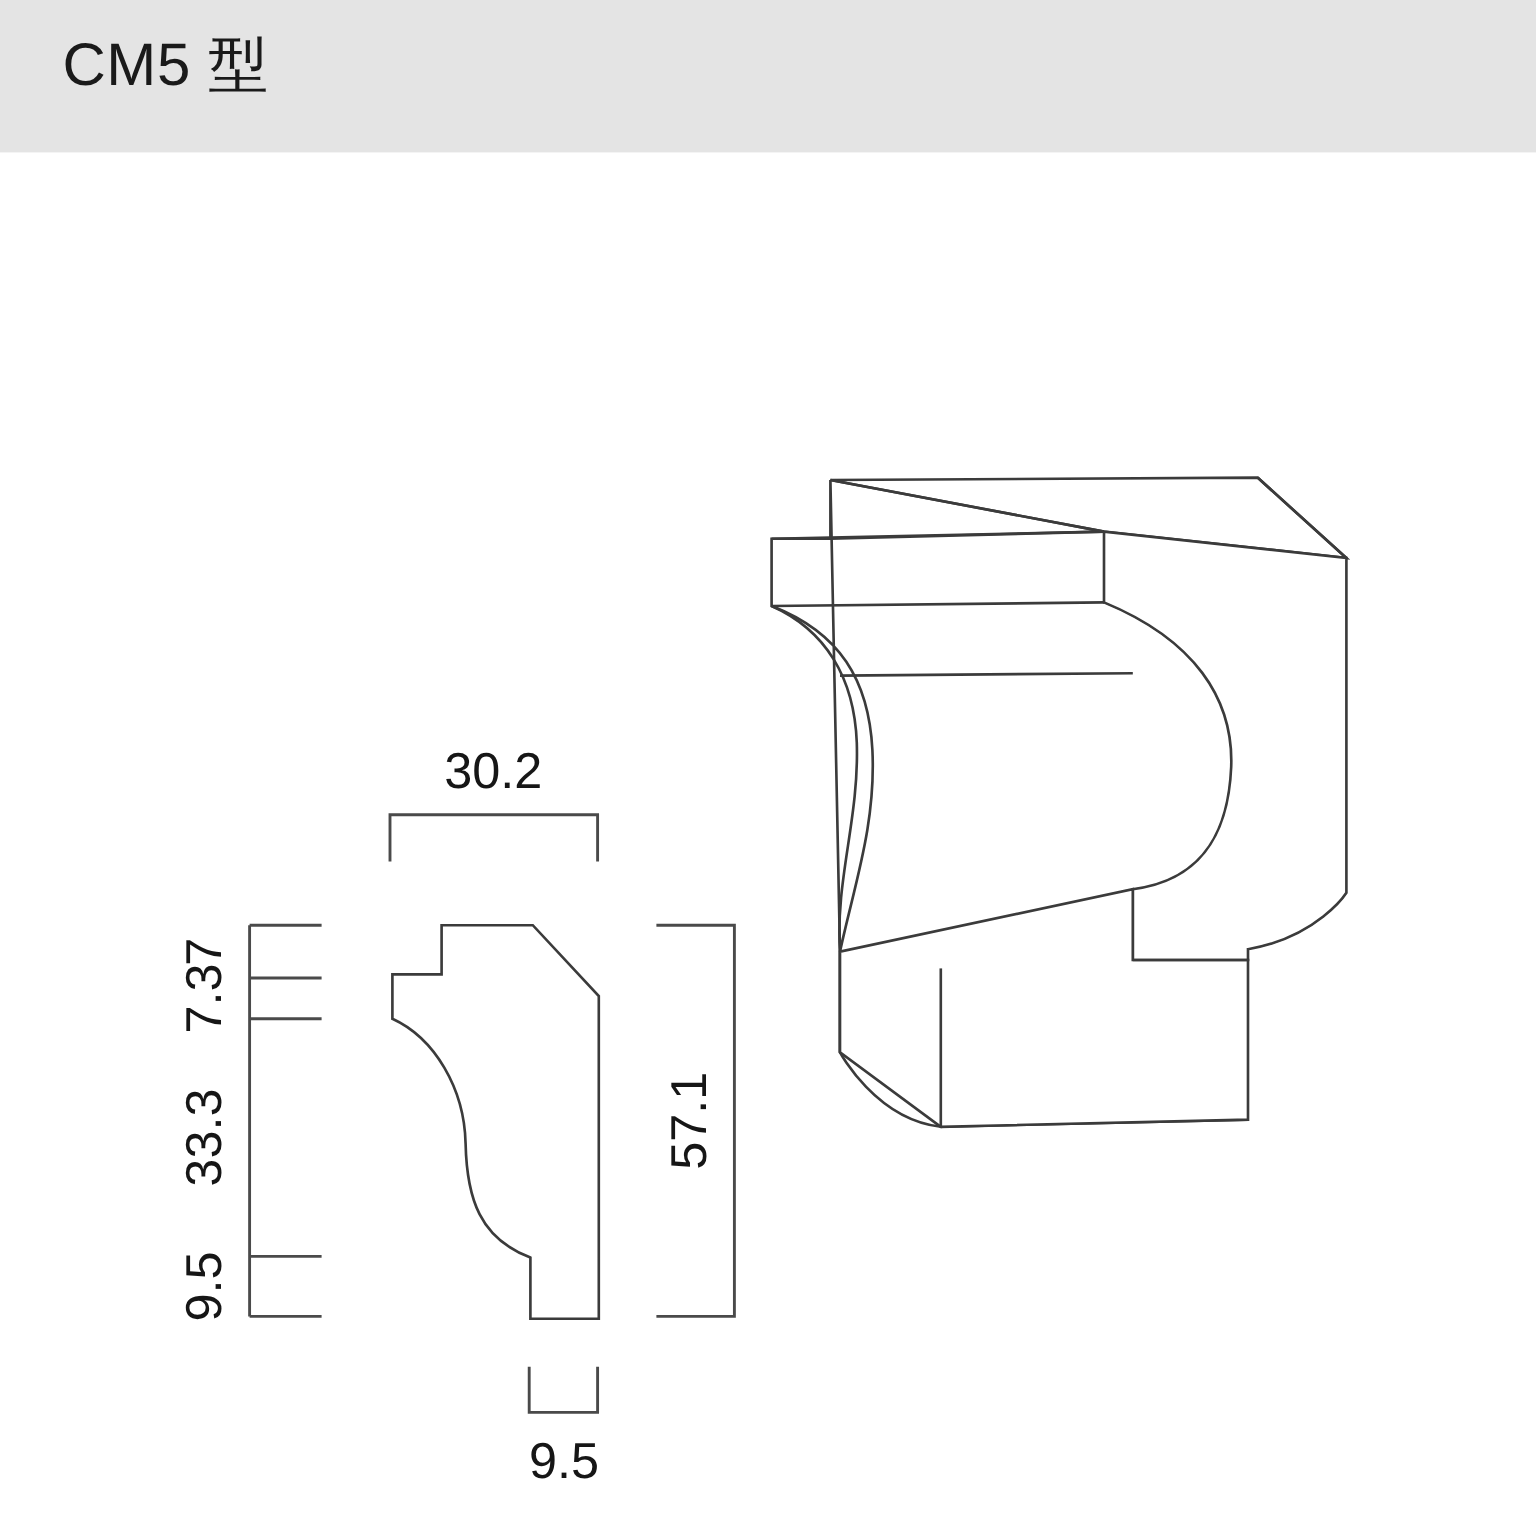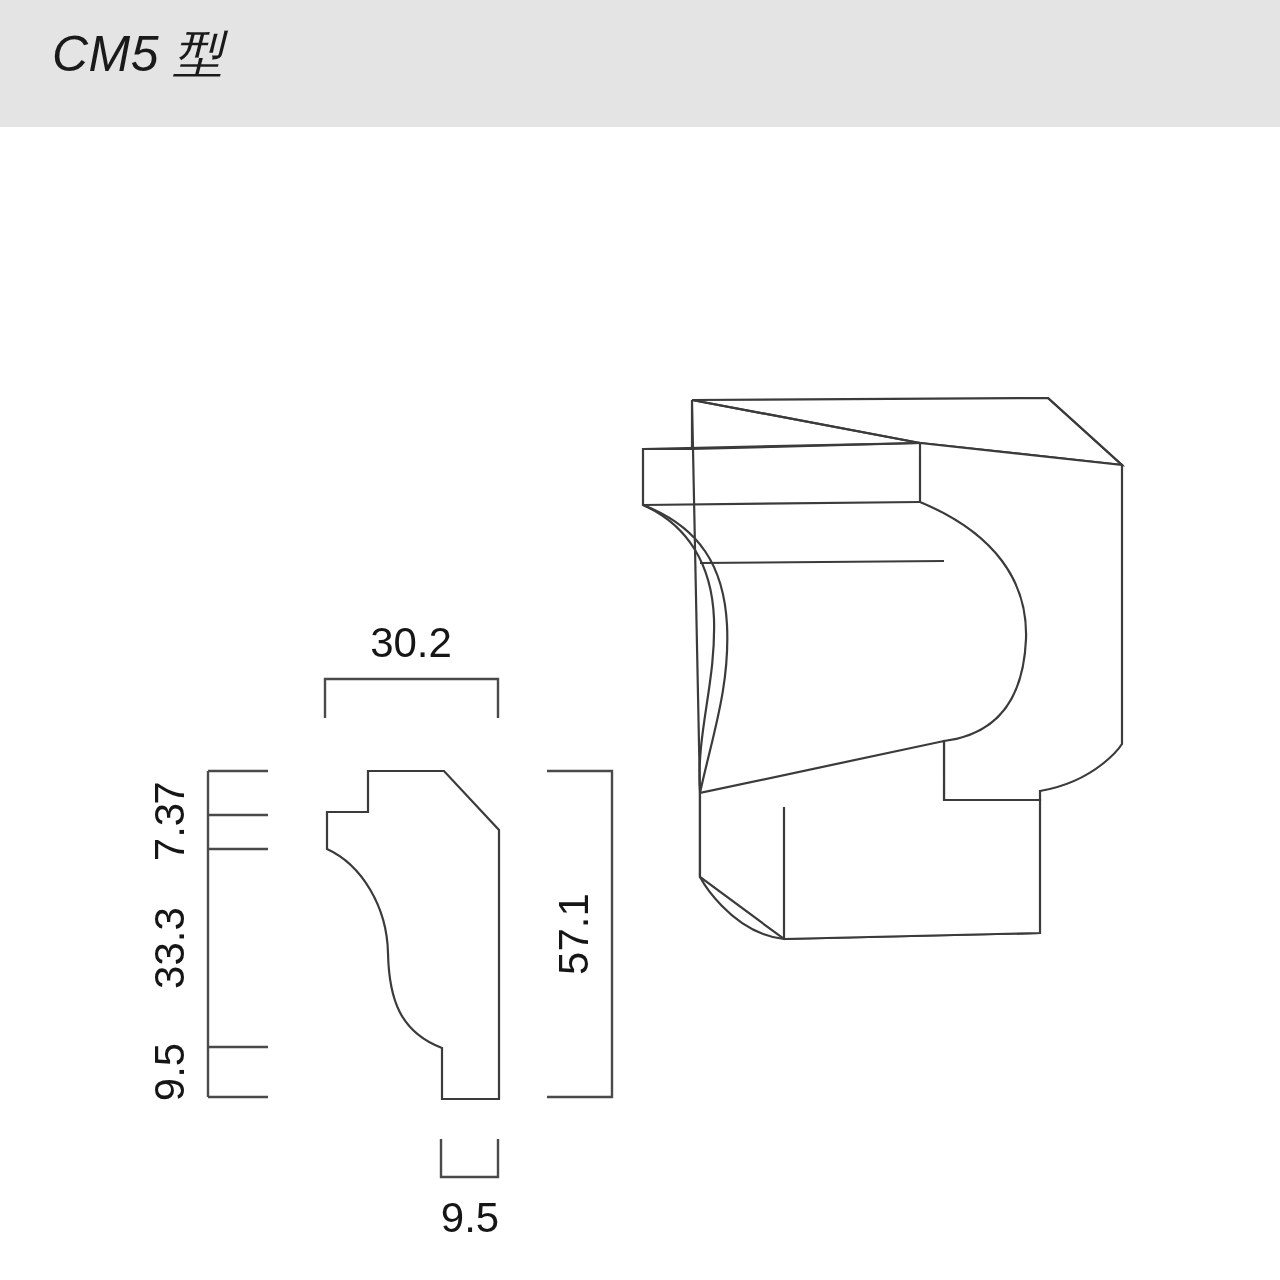--- a/index.html
+++ b/index.html
@@ -15,21 +15,20 @@
     position: relative;
   }
   #header-band {
     position: absolute;
     left: 0;
     top: 0;
     width: 1280px;
     height: 127px;
     background: #e4e4e4;
     box-sizing: border-box;
-    font-style: italic;
   }
   #page-title {
     position: absolute;
     left: 52px;
     top: 29px;
     font-size: 50px;
     font-weight: 400;
     color: #1a1a1a;
     letter-spacing: 0.5px;
     line-height: 1;

